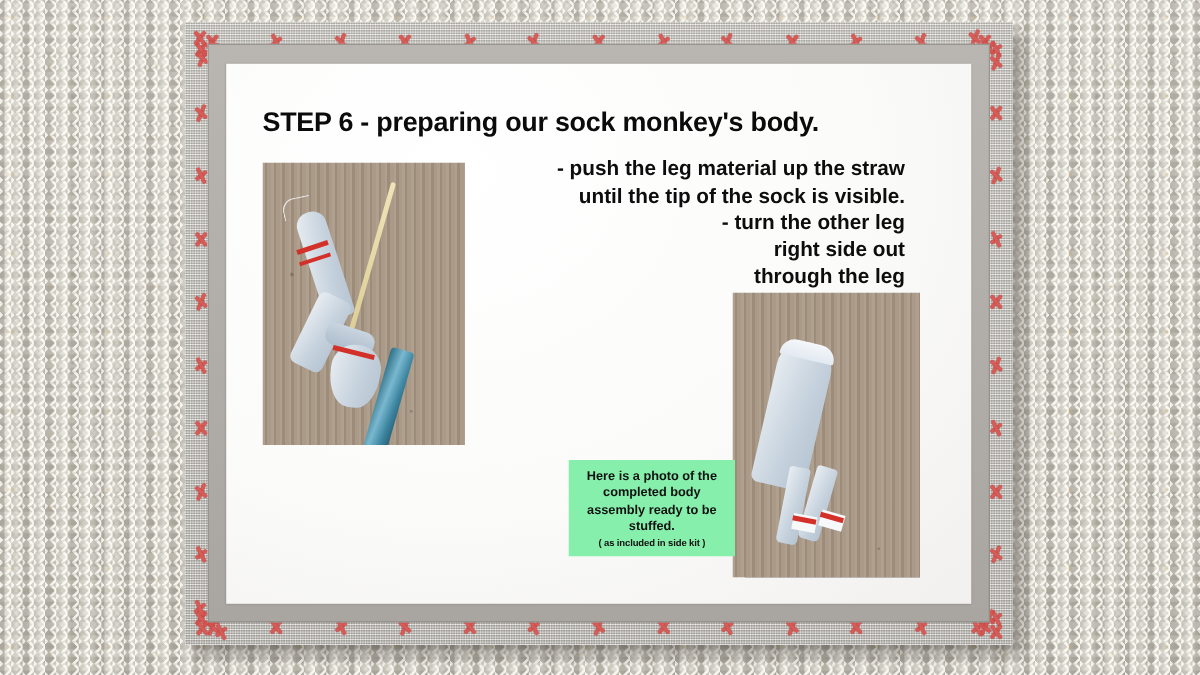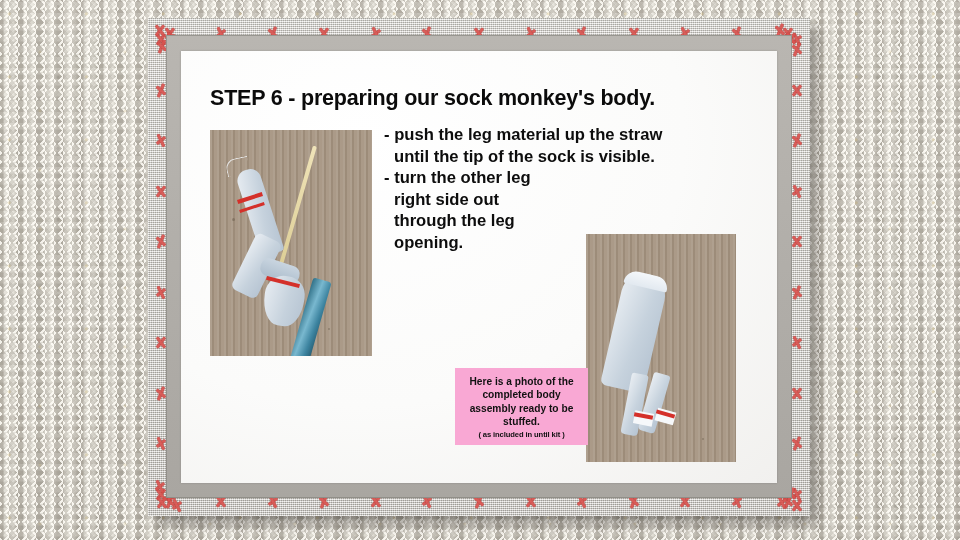--- a/index.html
+++ b/index.html
@@ -105,21 +105,21 @@
 
   
   #headline{
     position:absolute;left:210px;top:86px;
     font-size:21.5px;font-weight:bold;color:#0b0b0b;
     letter-spacing:-.2px;white-space:nowrap;
     text-shadow:0 1px 0 rgba(255,255,255,.8);
   }
   #instructions{
     position:absolute;left:384px;top:124px;width:340px;
-    font-size:16.6px;font-weight:bold;color:#0d0d0d;line-height:21.5px;
+    font-size:16.6px;font-weight:bold;color:#0d0d0d;line-height:21.5px;text-align:right;
   }
   #instructions .bullet-item{margin:0 0 0 0;display:block;white-space:pre-line;text-indent:-10px;padding-left:10px;}
 
   
   .photo{position:absolute;overflow:hidden;}
   .photo .shadow{
     position:absolute;left:10px;top:10px;width:100%;height:100%;
     background:#8d8d8d;
   }
   .photo .plate{position:absolute;left:0;top:0;width:100%;height:100%;overflow:hidden;
@@ -195,21 +195,21 @@
     transform:rotate(16deg);transform-origin:top center;
   }
   #p2-cuffL{left:48px;top:178px;width:19px;height:13px;background:#f6f8fa;transform:rotate(11deg);}
   #p2-cuffR{left:70px;top:176px;width:19px;height:13px;background:#f6f8fa;transform:rotate(16deg);}
   #p2-stripeL{left:48px;top:180px;width:19px;height:4px;transform:rotate(11deg);}
   #p2-stripeR{left:70px;top:178px;width:19px;height:4px;transform:rotate(16deg);}
 
   
   #caption-box{
     position:absolute;left:455px;top:368px;width:123px;
-    background:#f9a8d4;padding:7px 5px 6px;
+    background:#86efac;padding:7px 5px 6px;
     text-align:center;color:#111;
   }
   #caption-main{font-size:10.2px;font-weight:bold;line-height:13.4px;}
   #caption-sub{font-size:7.6px;font-weight:bold;margin-top:1px;letter-spacing:-.1px;}
 </style>
 </head>
 <body>
 
 <div id="knit-bg"></div>
 <div id="knit-noise"></div>
@@ -339,14 +339,14 @@
     <div class="sock-part sock-white" id="p2-legR"></div>
     <div class="sock-part" id="p2-cuffL"></div>
     <div class="sock-part" id="p2-cuffR"></div>
     <div class="stripe-red" id="p2-stripeL"></div>
     <div class="stripe-red" id="p2-stripeR"></div>
   </div>
 </div>
 
 <div id="caption-box">
   <div id="caption-main">Here is a photo of the completed body assembly ready to be stuffed.</div>
-  <div id="caption-sub">( as included in until kit )</div>
+  <div id="caption-sub">( as included in side kit )</div>
 </div>
 
 </body></html>

